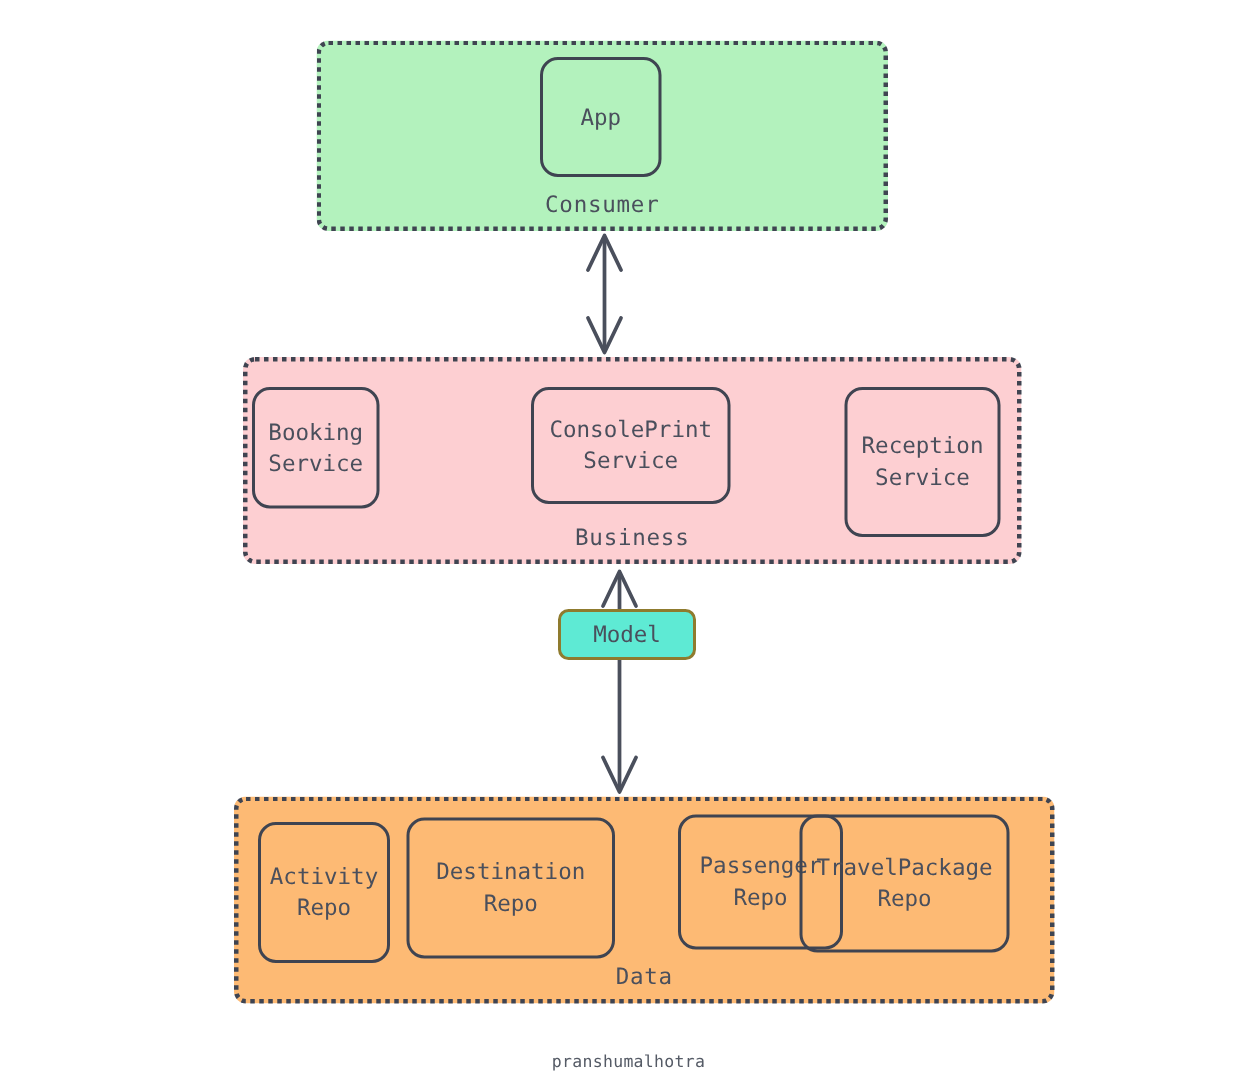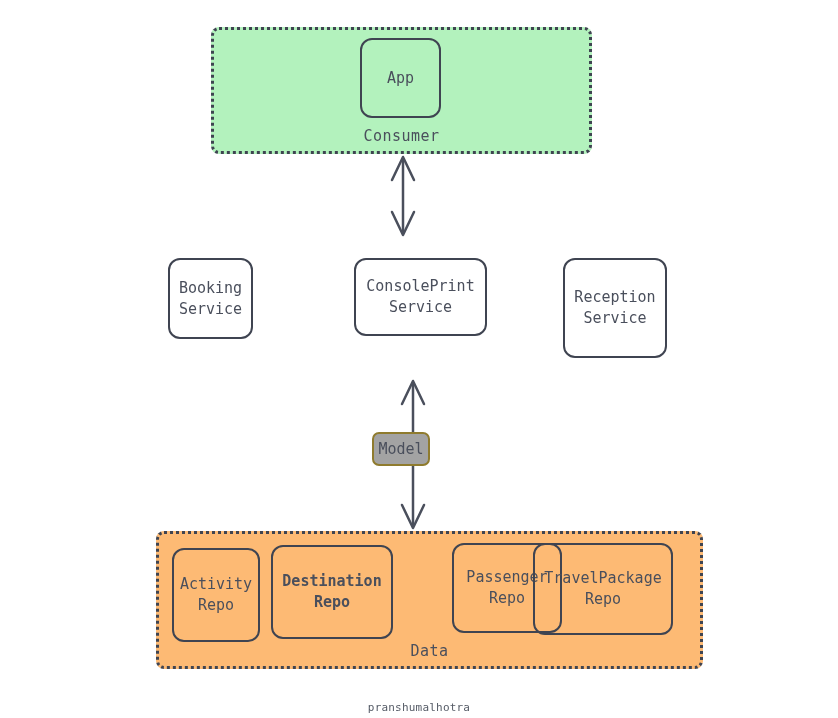--- a/index.html
+++ b/index.html
@@ -79,30 +79,30 @@
     padding: 2px 1px;
   }
 
   #node-app   { left: 360px; top: 38px;  width: 81px;  height: 80px; }
 
   #node-booking     { left: 168px; top: 258px; width: 85px;  height: 81px; }
   #node-consoleprint{ left: 354px; top: 258px; width: 133px; height: 78px; }
   #node-reception   { left: 563px; top: 258px; width: 104px; height: 100px; }
 
   #node-activity      { left: 172px; top: 548px; width: 88px;  height: 94px; }
-  #node-destination   { left: 271px; top: 545px; width: 122px; height: 94px; font-weight: bold; }
+  #node-destination   { left: 271px; top: 545px; width: 139px; height: 94px; }
   #node-passenger     { left: 405px; top: 543px; width: 110px; height: 90px; margin-left: 47px; }
   #node-travelpackage { left: 533px; top: 543px; width: 140px; height: 92px; }
 
   #node-model {
     left: 372px;
-    top: 432px;
-    width: 58px;
+    top: 406px;
+    width: 92px;
     height: 34px;
-    background: #a3a3a3;
+    background: #5eead4;
     border: 2px solid #8f7b2e;
     border-radius: 7px;
     font-size: 15px;
     z-index: 3;
   }
 
   
   .arrows {
     position: absolute;
     inset: 0;
@@ -125,20 +125,23 @@
 </head>
 <body>
 
 <div class="canvas">
 
   <div class="layer" id="layer-consumer">
     <div class="layer-label">Consumer</div>
   </div>
   <div class="node" id="node-app">App</div>
 
+  <div class="layer" id="layer-business">
+    <div class="layer-label">Business</div>
+  </div>
   <div class="node" id="node-booking">Booking
 Service</div>
   <div class="node" id="node-consoleprint">ConsolePrint
 Service</div>
   <div class="node" id="node-reception">Reception
 Service</div>
 
   <div class="layer" id="layer-data">
     <div class="layer-label">Data</div>
   </div>

